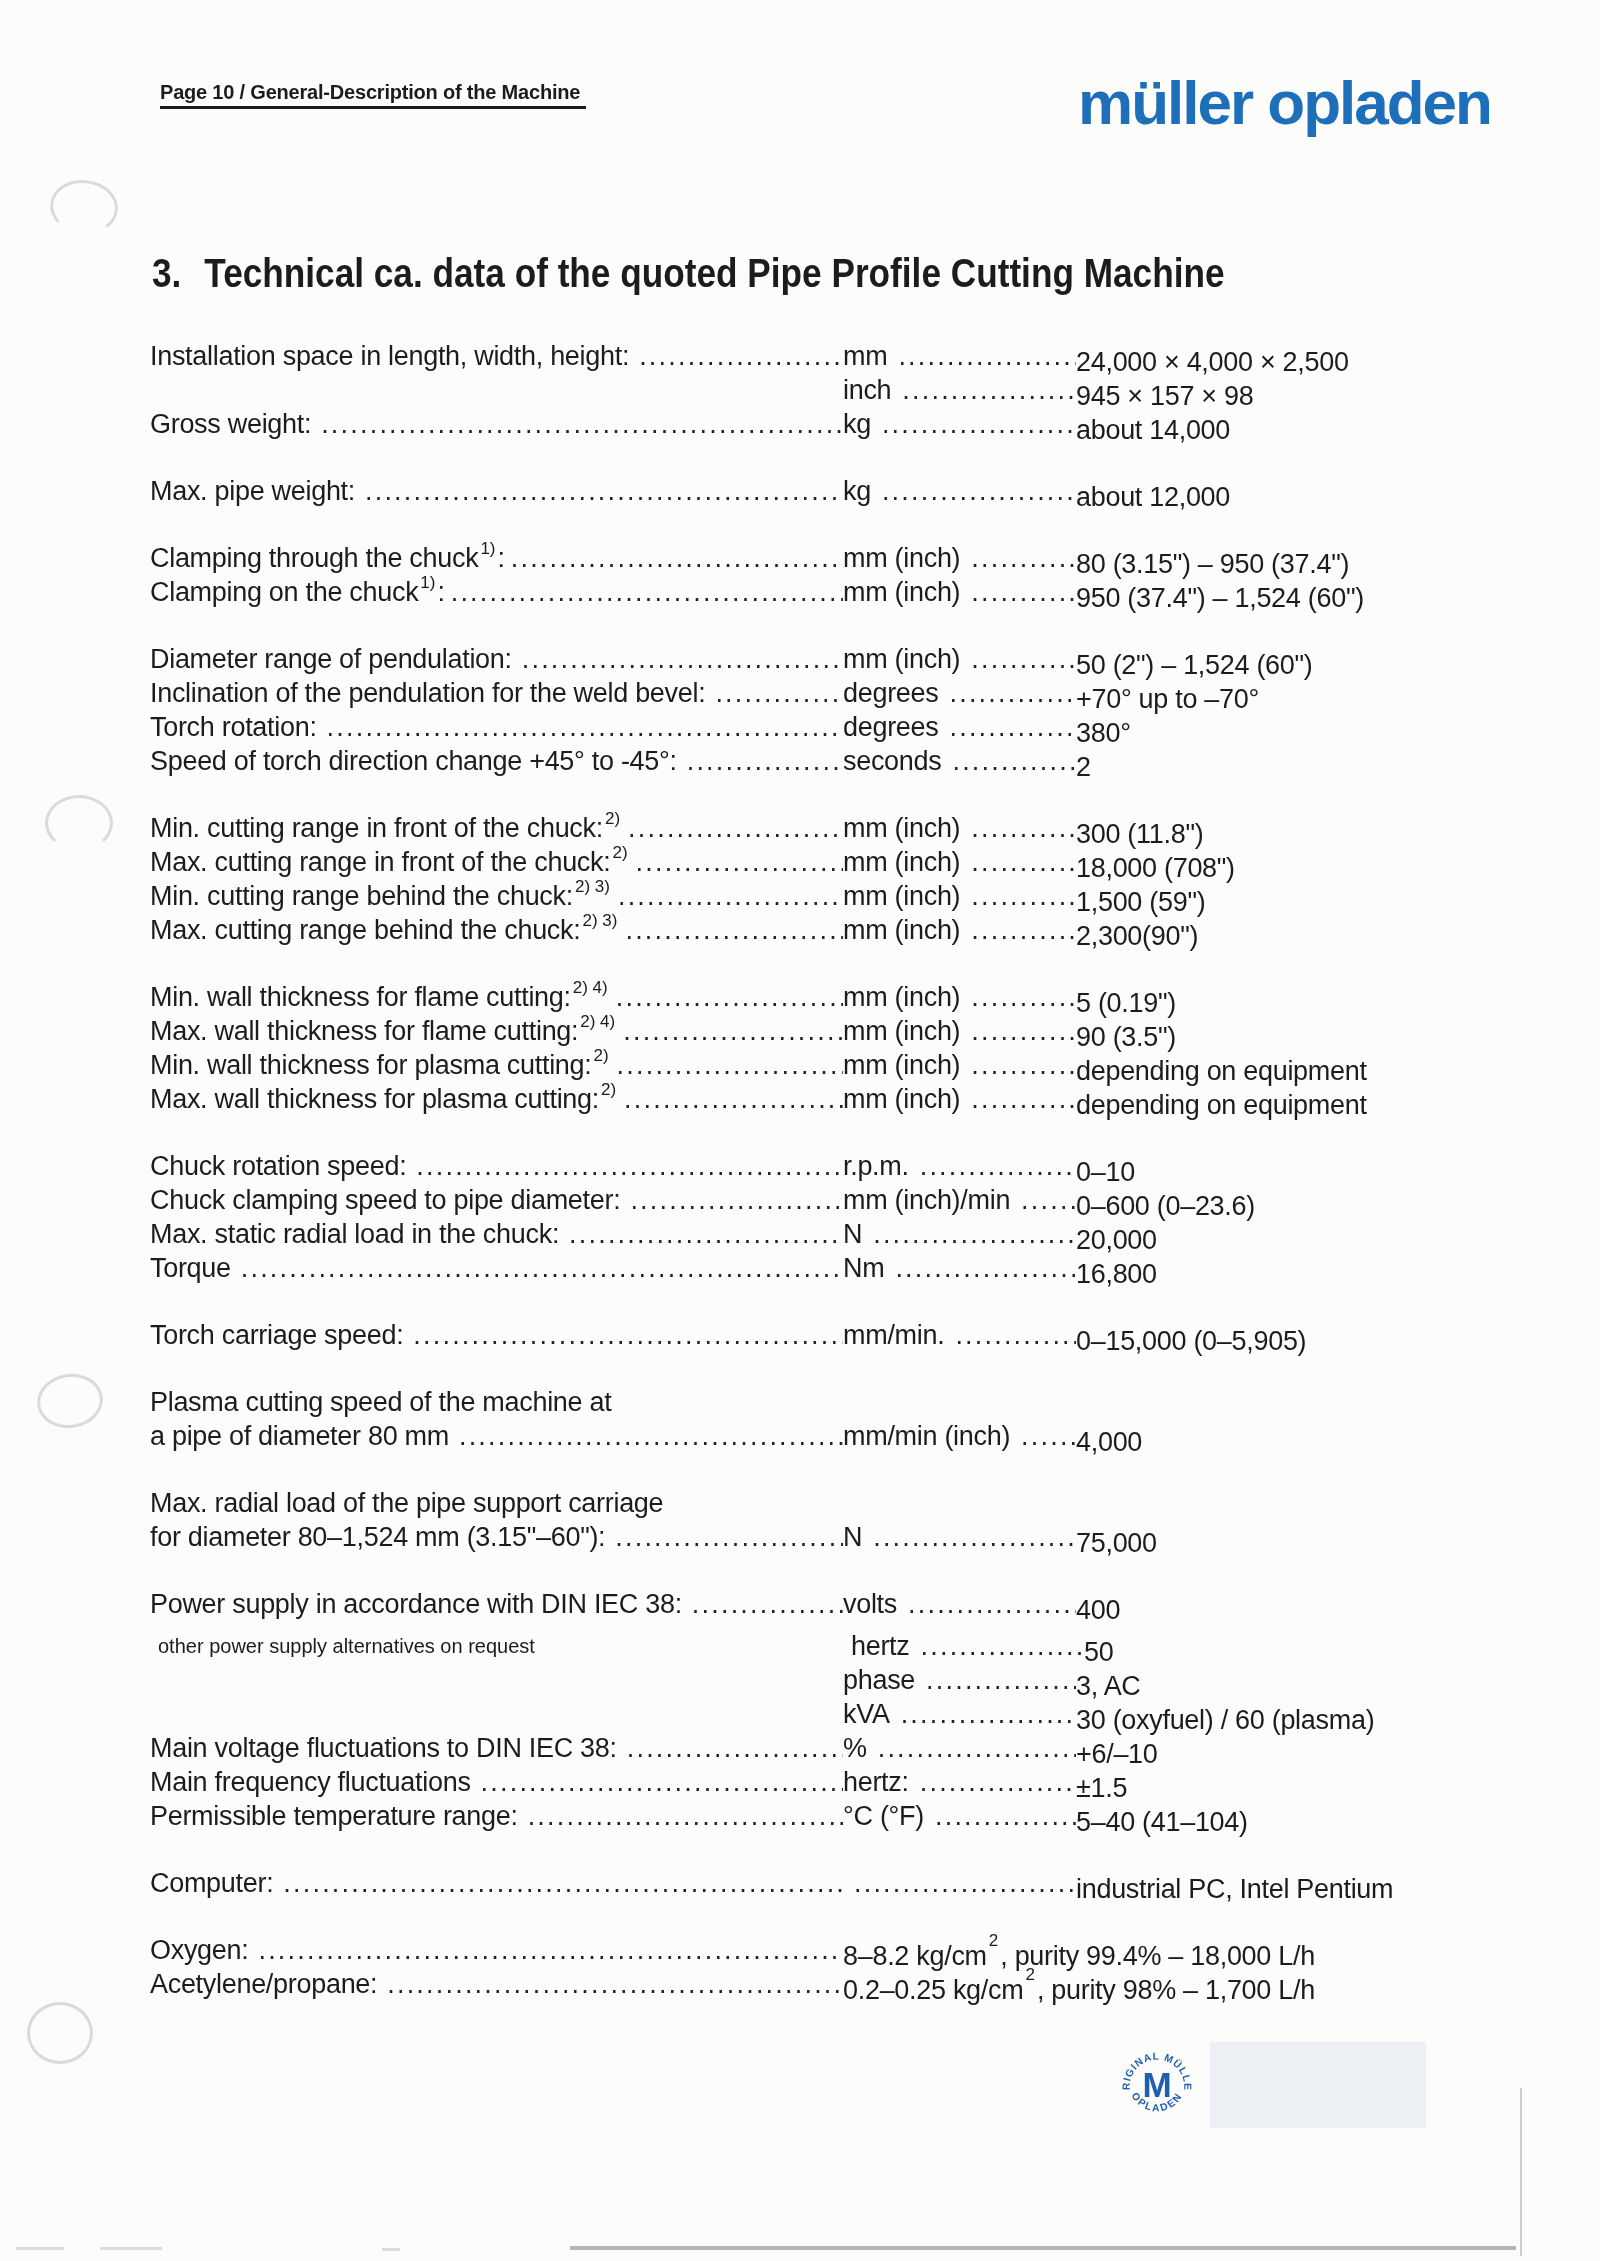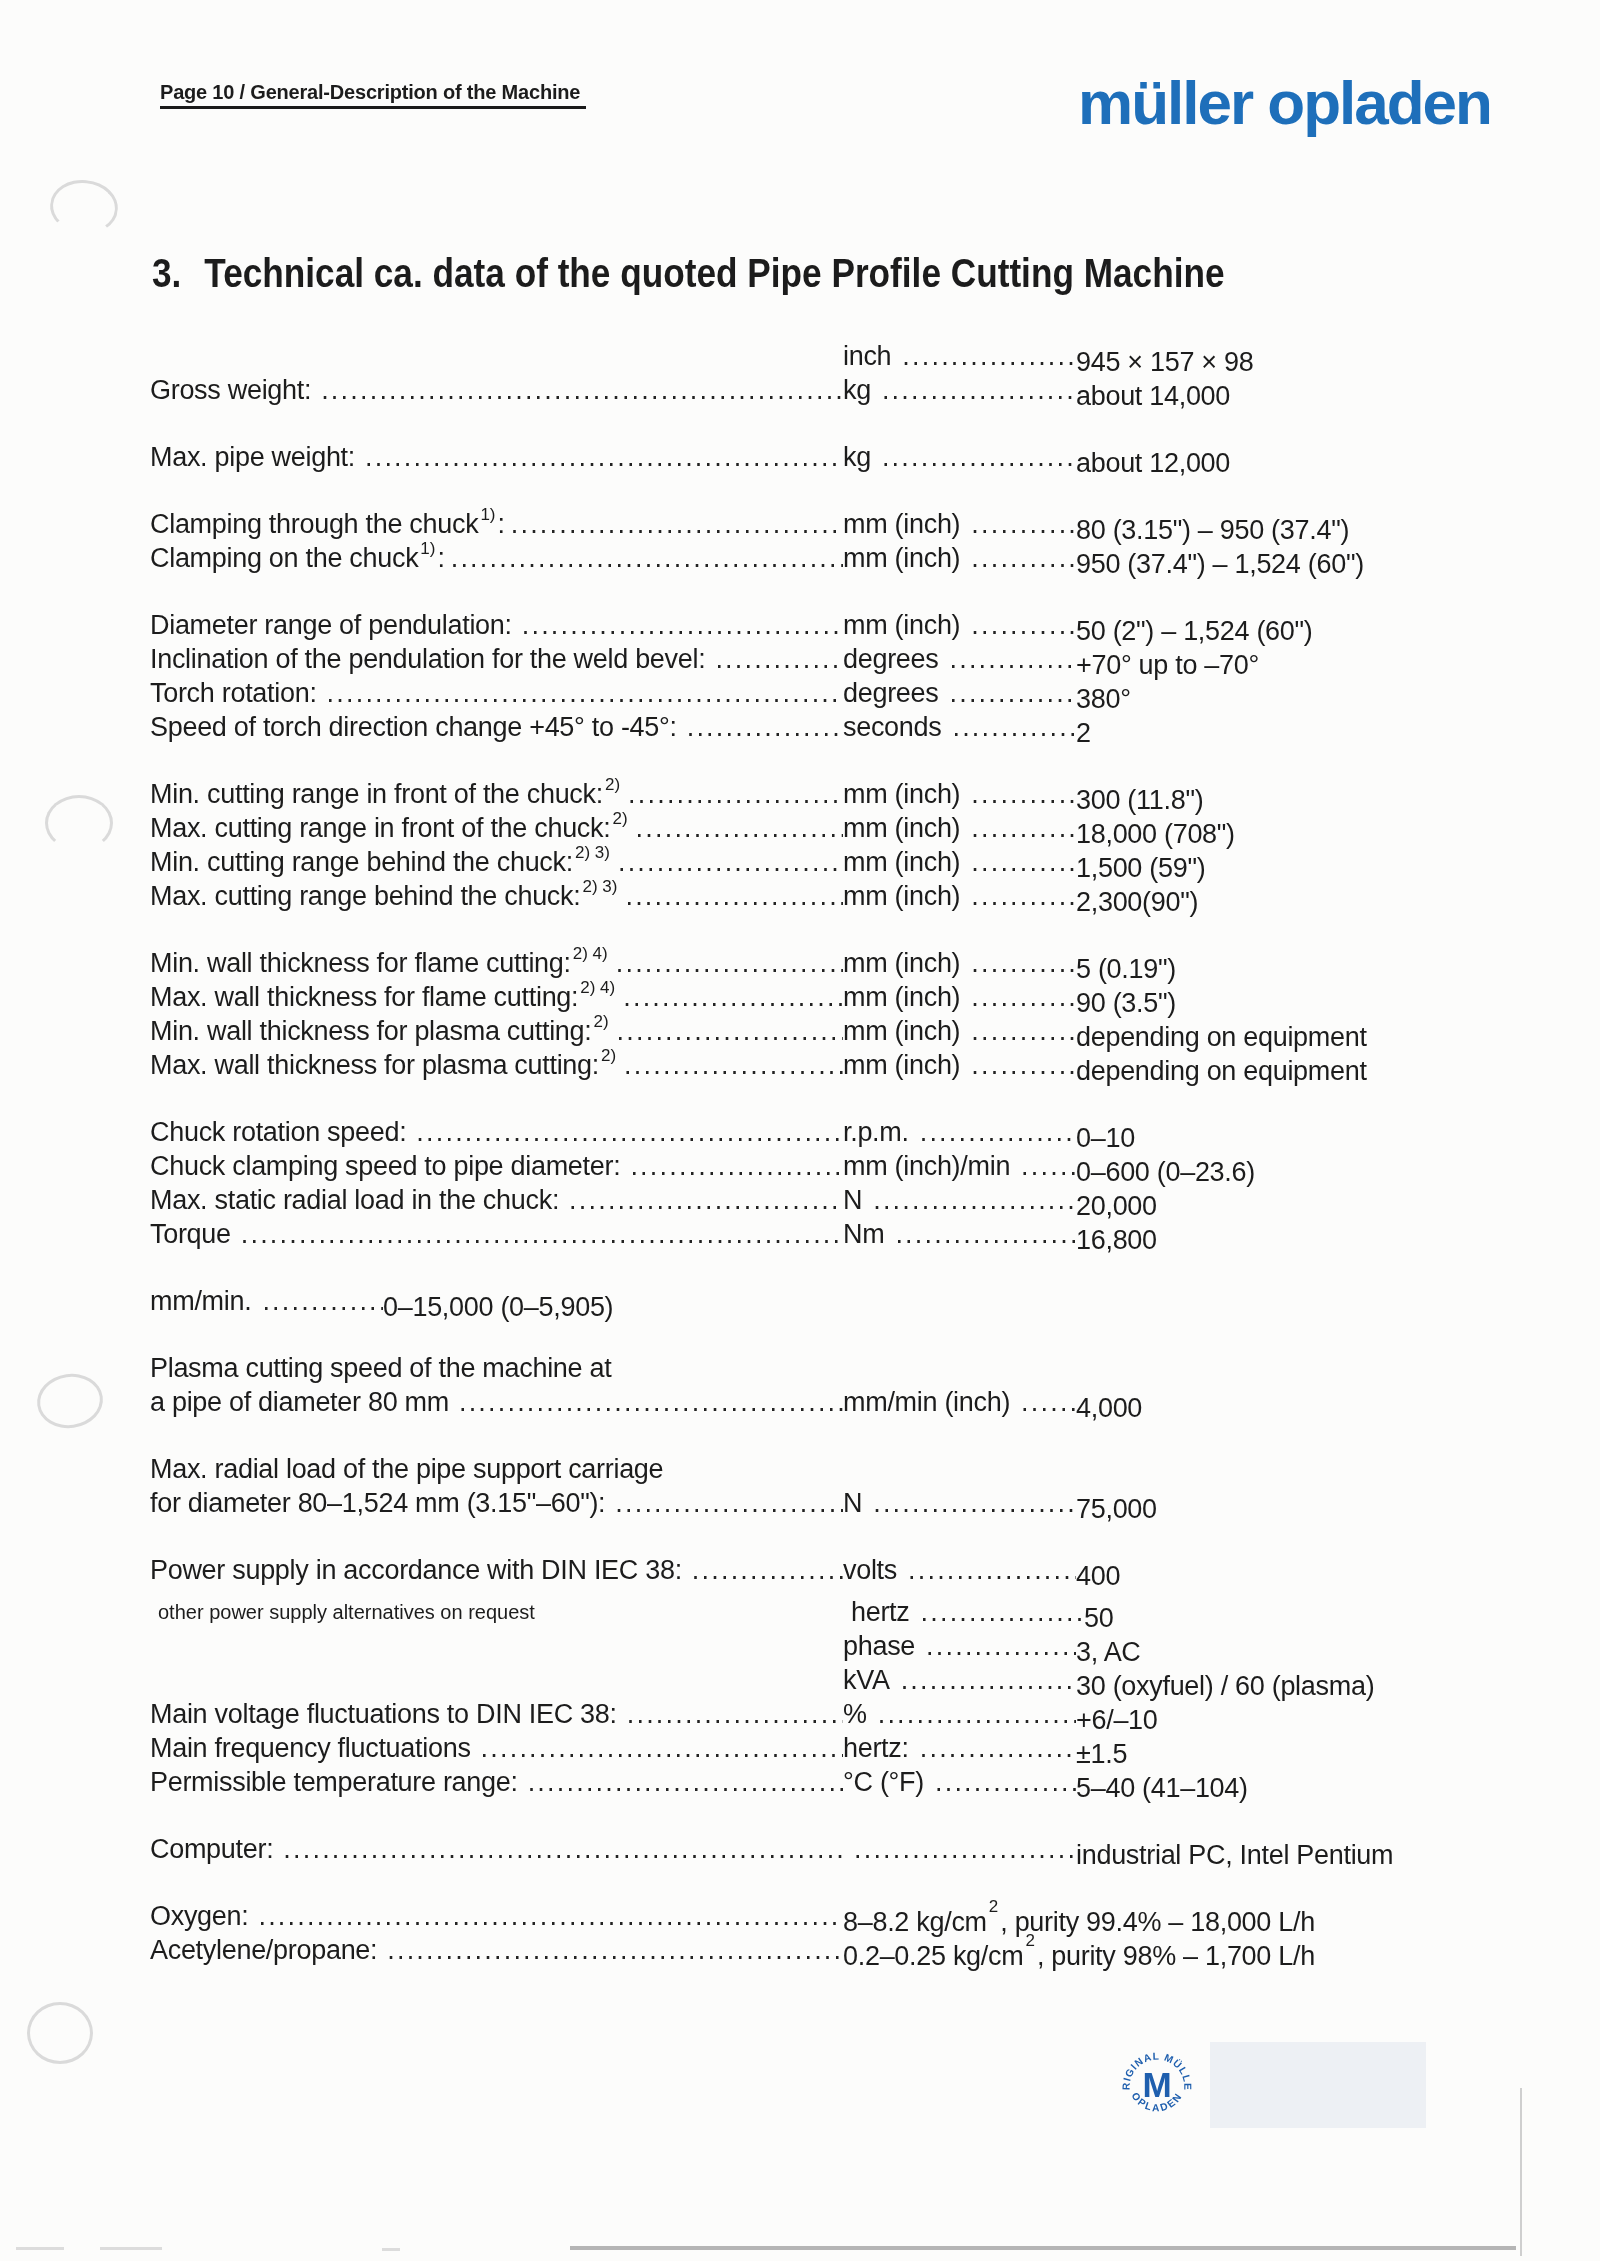--- a/index.html
+++ b/index.html
@@ -58,20 +58,35 @@
   <div class="brand-logo">müller opladen</div>
 
   <div class="page-title">
     <span>3.</span>
     <span>Technical ca. data of the quoted Pipe Profile Cutting Machine</span>
   </div>
 
   <div class="spec-list" id="spec-list">
       <div class="spec-row">
     <div class="label-cell">
+      <span class="lbl-text">Installation space in length, width, height:</span>
+          <sup class="lbl-sup"></sup>
+          <span class="lbl-post"></span>
+      <span class="leader leader1"></span>
+    </div>
+    <div class="unit-cell">
+      <span class="unit-text">mm</span>
+      <span class="leader leader2"></span>
+    </div>
+    <div class="value-cell">
+      <span class="val-text">24,000 × 4,000 × 2,500</span><sup class="val-sup"></sup><span class="val-post"></span>
+    </div>
+  </div>
+      <div class="spec-row">
+    <div class="label-cell">
       <span class="lbl-text"></span>
           <sup class="lbl-sup"></sup>
           <span class="lbl-post"></span>
       <span class="leader leader1 nodots"></span>
     </div>
     <div class="unit-cell">
       <span class="unit-text">inch</span>
       <span class="leader leader2"></span>
     </div>
     <div class="value-cell">
@@ -372,20 +387,26 @@
     </div>
     <div class="unit-cell">
       <span class="unit-text">Nm</span>
       <span class="leader leader2"></span>
     </div>
     <div class="value-cell">
       <span class="val-text">16,800</span><sup class="val-sup"></sup><span class="val-post"></span>
     </div>
   </div>
       <div class="spec-row gap-after">
+    <div class="label-cell">
+      <span class="lbl-text">Torch carriage speed:</span>
+          <sup class="lbl-sup"></sup>
+          <span class="lbl-post"></span>
+      <span class="leader leader1"></span>
+    </div>
     <div class="unit-cell">
       <span class="unit-text">mm/min.</span>
       <span class="leader leader2"></span>
     </div>
     <div class="value-cell">
       <span class="val-text">0–15,000 (0–5,905)</span><sup class="val-sup"></sup><span class="val-post"></span>
     </div>
   </div>
       <div class="spec-row">
     <div class="label-cell">

